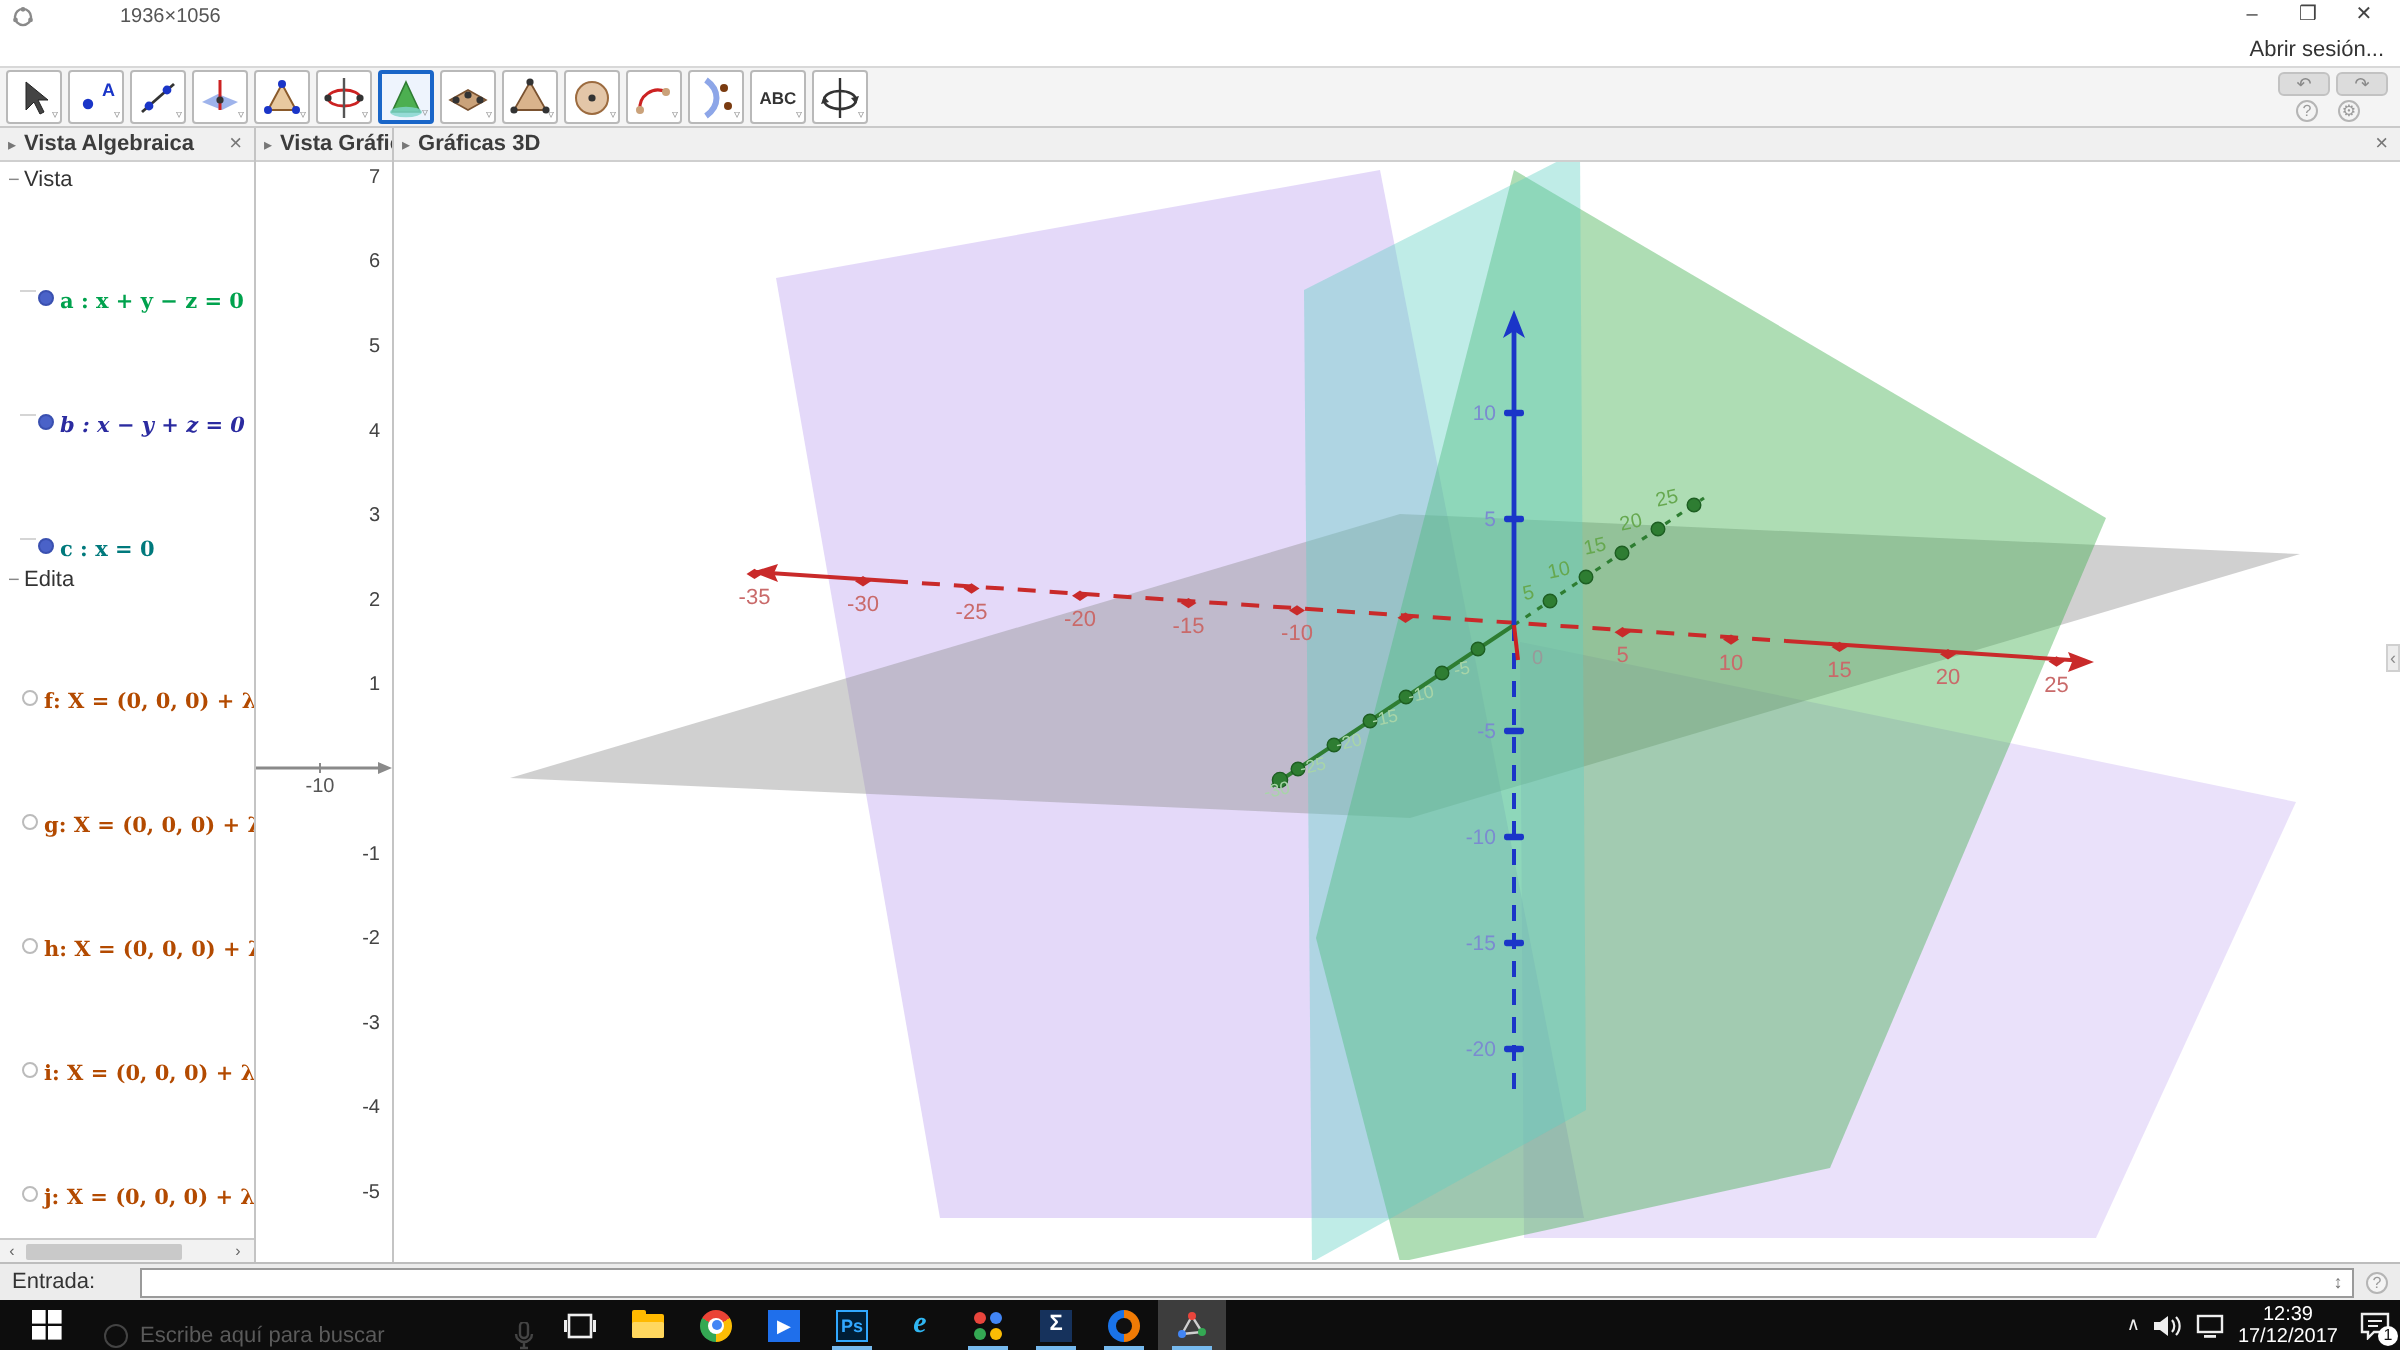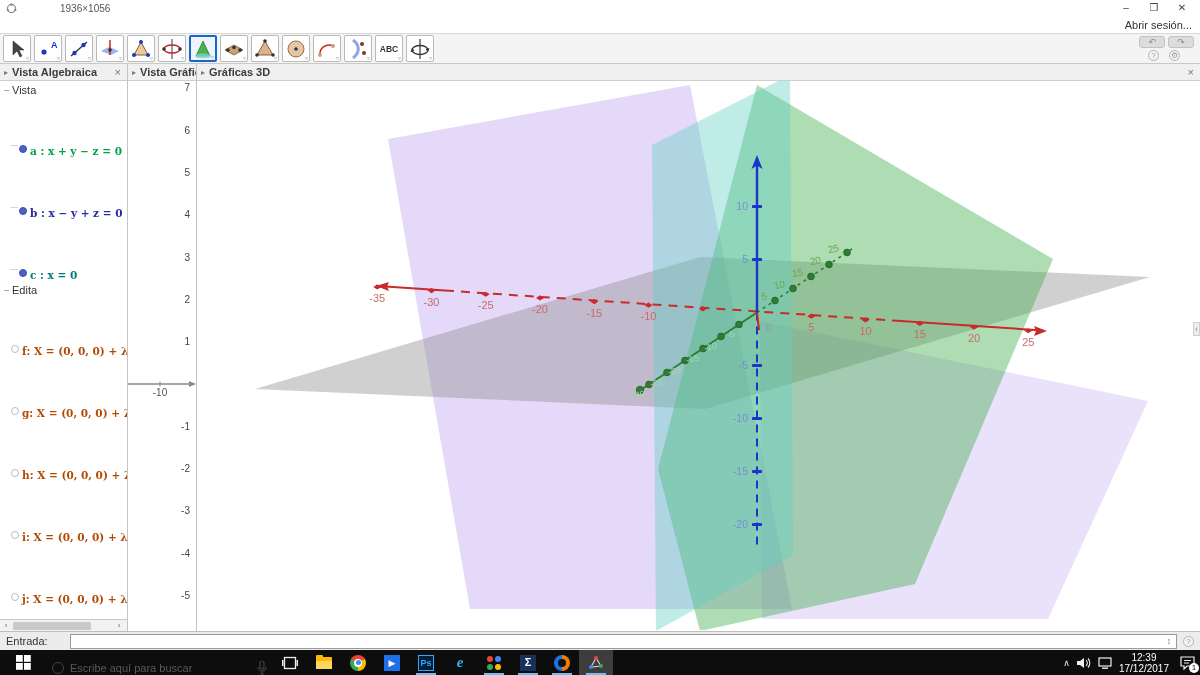--- a/index.html
+++ b/index.html
@@ -255,21 +255,21 @@
           <span>Vista</span>
         </div>
         <div class="tree-item">
           <span class="stub"></span>
           <span class="vis-dot on"></span>
           <span class="eq" style="color: rgb(0, 162, 77);">a : x + y − z = 0</span>
         </div>
         <div class="tree-item">
           <span class="stub"></span>
           <span class="vis-dot on"></span>
-          <span class="eq" style="color: rgb(43, 43, 160);">b : x − y + z = 0</span>
+          <span class="eq" style="color: rgb(43, 43, 160); font-style: italic;">b : x − y + z = 0</span>
         </div>
         <div class="tree-item">
           <span class="stub"></span>
           <span class="vis-dot on"></span>
           <span class="eq" style="color: rgb(0, 121, 124);">c : x = 0</span>
         </div>
         <div class="grp-label">
           <span class="minus">−</span>
           <span>Edita</span>
         </div>

